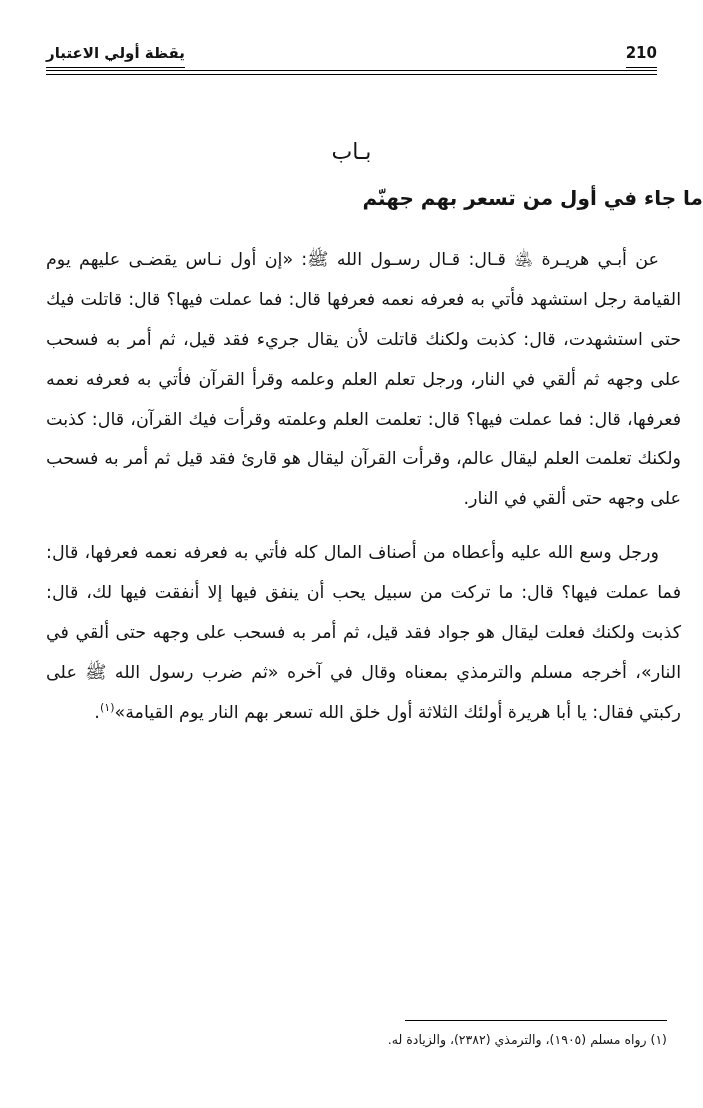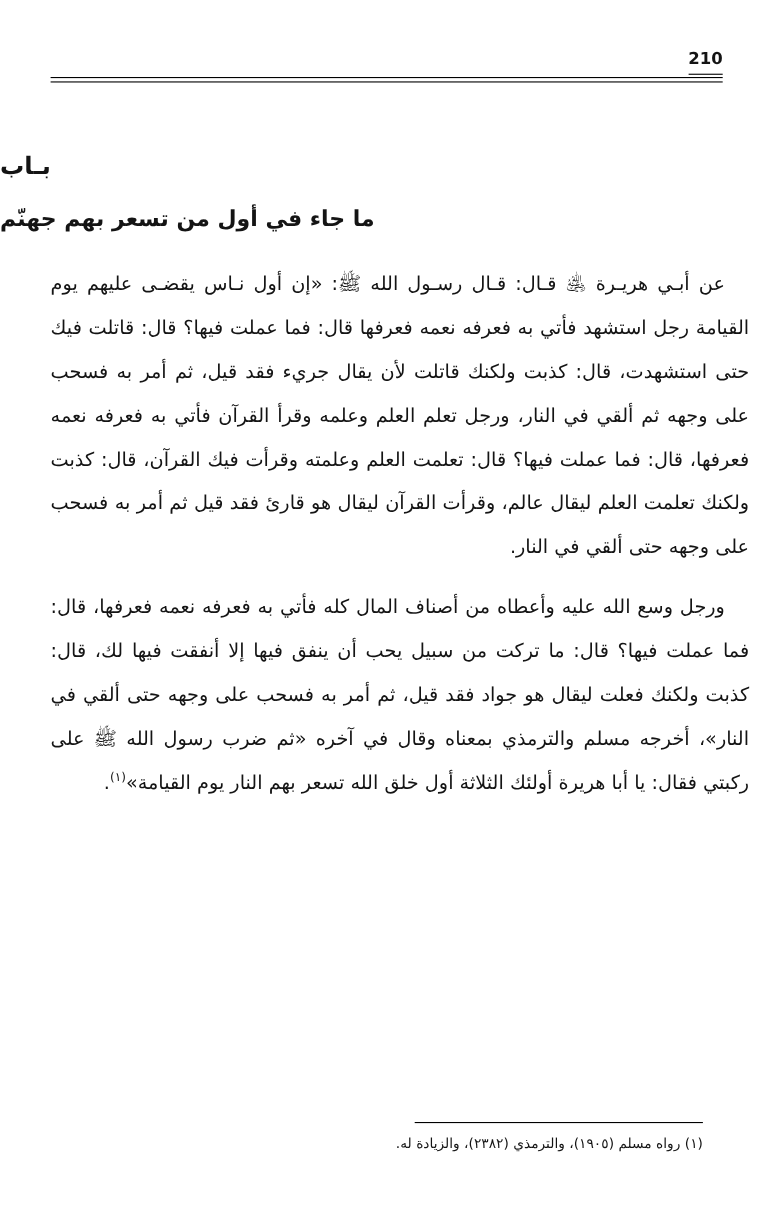--- a/index.html
+++ b/index.html
@@ -33,48 +33,48 @@
     padding-bottom: 5px;
   }
   .header-rule {
     margin: 2px 46px 0 46px;
     height: 3px;
     border-top: 1.8px solid #000;
     border-bottom: 1px solid #000;
   }
   .bab {
     margin: 64px 0 0 0;
-    text-align: left;
+    text-align: center;
     font-size: 22px;
-    font-weight: bold;
+    font-weight: normal;
   }
   .chapter-title {
     margin: 22px 0 0 0;
-    text-align: left;
+    text-align: right;
     font-size: 20px;
     font-weight: bold;
   }
   .body-text {
     margin: 30px 22px 0 46px;
     font-size: 17.5px;
     line-height: 2.28;
     text-align: justify;
   }
   .para {
     margin: 0 0 14px 0;
     text-indent: 22px;
   }
   .fn-ref {
     font-size: 11px;
     vertical-align: super;
     line-height: 0;
   }
   .footnote-area {
     position: absolute;
-    right: 64px;
+    right: 36px;
     left: 46px;
     bottom: 58px;
   }
   .footnote-rule {
     width: 262px;
     border-top: 1.5px solid #000;
     margin-bottom: 9px;
   }
   .footnote-text {
     font-size: 12.5px;
@@ -82,20 +82,21 @@
     line-height: 1.6;
   }
 </style>
 </head>
 <body>
 
 <div class="page">
 
   <div class="header">
     <span class="header-item">210</span>
+    <span class="header-item">يقظة أولي الاعتبار</span>
   </div>
 
   <div class="header-rule"></div>
 
   <div class="bab">بـاب</div>
 
   <div class="chapter-title">ما جاء في أول من تسعر بهم جهنّم</div>
 
   <div class="body-text">
     <p class="para">عن أبـي هريـرة ﵁ قـال: قـال رسـول الله ﷺ: «إن أول نـاس يقضـى عليهم يوم القيامة رجل استشهد فأتي به فعرفه نعمه فعرفها قال: فما عملت فيها؟ قال: قاتلت فيك حتى استشهدت، قال: كذبت ولكنك قاتلت لأن يقال جريء فقد قيل، ثم أمر به فسحب على وجهه ثم ألقي في النار، ورجل تعلم العلم وعلمه وقرأ القرآن فأتي به فعرفه نعمه فعرفها، قال: فما عملت فيها؟ قال: تعلمت العلم وعلمته وقرأت فيك القرآن، قال: كذبت ولكنك تعلمت العلم ليقال عالم، وقرأت القرآن ليقال هو قارئ فقد قيل ثم أمر به فسحب على وجهه حتى ألقي في النار.</p>

